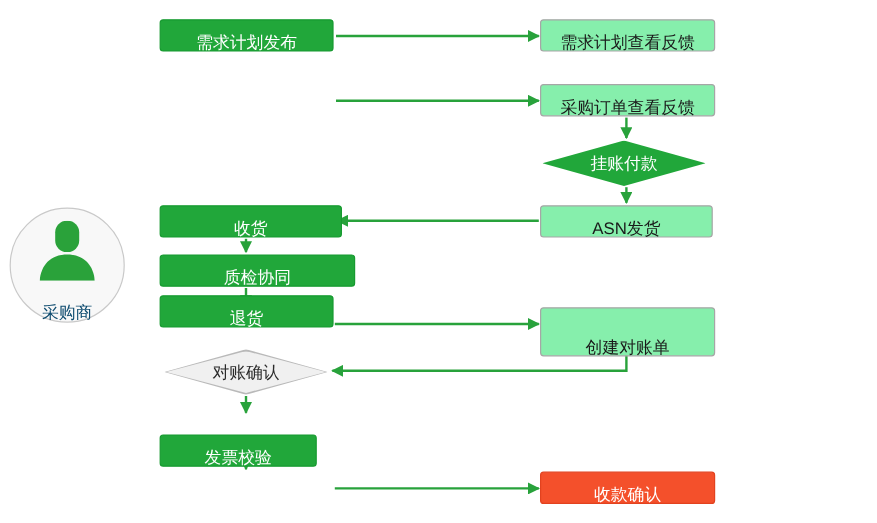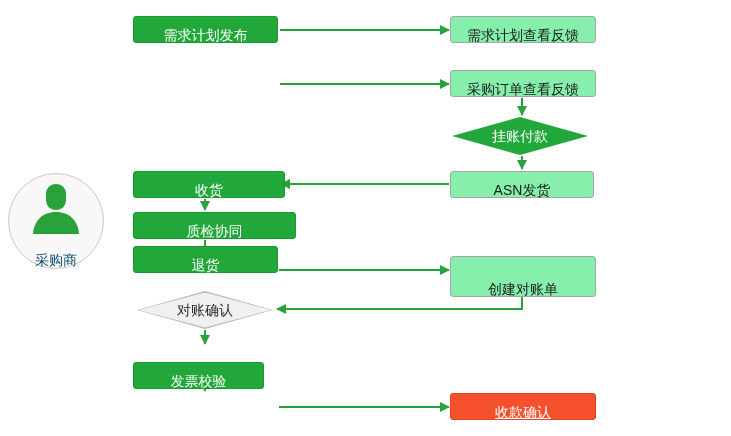--- a/index.html
+++ b/index.html
@@ -9,21 +9,21 @@
   }
   .connectors { position:absolute; left:0; top:0; width:731px; height:436px; }
 
   .node {
     position:absolute; box-sizing:border-box;
     display:flex; align-items:flex-end; justify-content:center;
     font-size:14px; line-height:1; white-space:nowrap;
   }
   .green   { background:#21a73a; border:1px solid #179a30; border-radius:3px; color:#ffffff; }
   .outline { background:#86efac; border:1px solid #a6a6a6; border-radius:3px; color:#1a1a1a; }
-  .red     { background:#f4502b; border:1px solid #e2421f; border-radius:3px; color:#ffffff;text-decoration:underline; }
+  .red     { background:#f4502b; border:1px solid #e2421f; border-radius:3px; color:#ffffff; }
 
   .diamond {
     position:absolute; display:flex; align-items:center; justify-content:center;
     clip-path:polygon(50% 0, 100% 50%, 50% 100%, 0 50%);
     font-size:14px; line-height:1; white-space:nowrap;
   }
   .diamond-green { background:#21a73a; color:#ffffff; }
   .diamond-gray  { background:#b9b9b9; color:#2a2a2a; }
   .diamond-fill {
     position:absolute; left:1.5px; top:1.5px; right:1.5px; bottom:1.5px;

